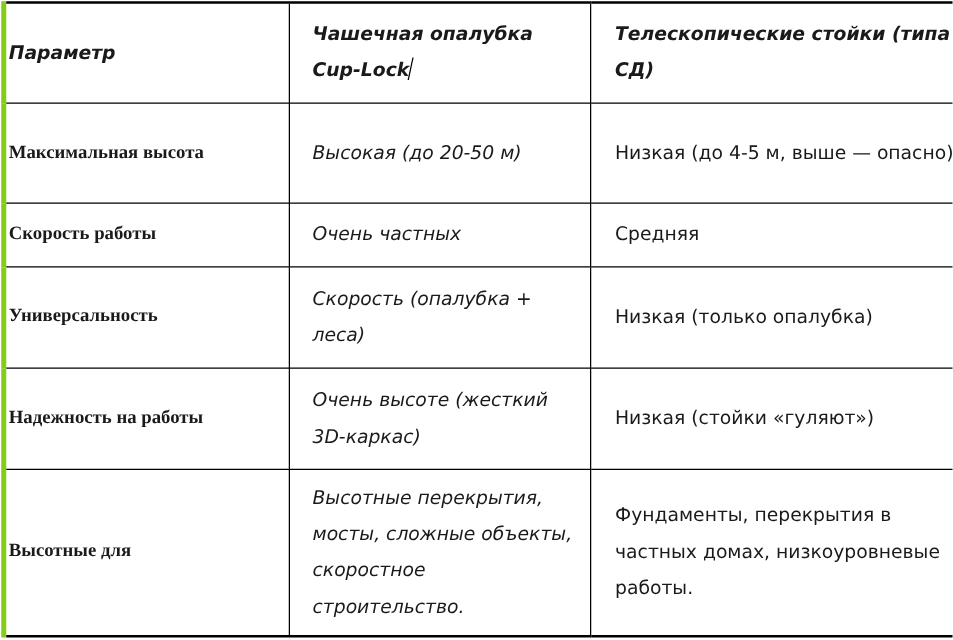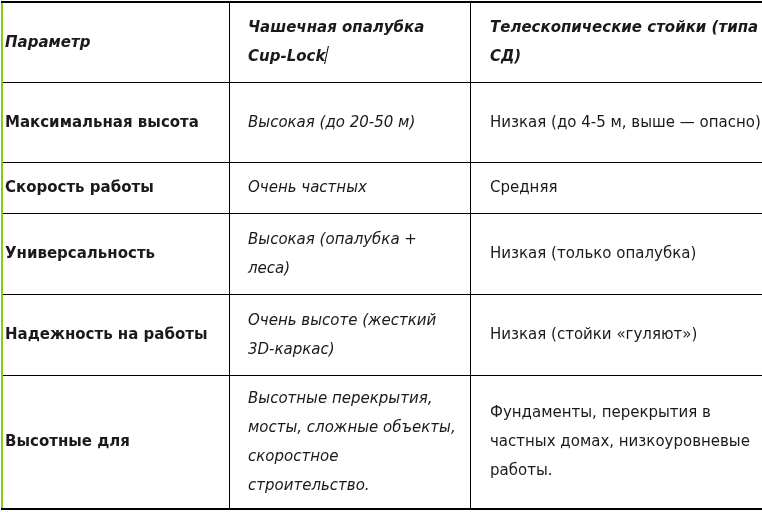--- a/index.html
+++ b/index.html
@@ -25,33 +25,34 @@
     }
     .tbl td {
       border: 1px solid #000;
       padding: 0;
       vertical-align: middle;
       font-size: 15px;
       line-height: 29px;
     }
     .tbl tr:first-child td { border-top: 2px solid #000; }
     .tbl tr:last-child td { border-bottom: 2px solid #000; }
-    .tbl td:first-child { border-left: 2px solid #84cc16; }
+    .tbl td:first-child { border-left: 4px solid #84cc16; }
     .c1 { width: 225px; padding-left: 1px !important; }
     .c2 { width: 240px; }
     .c3 { width: 310px; }
     .c2 .inner { padding-left: 18px; padding-right: 12px; font-style: italic; }
     .c3 .inner { padding-left: 19px; padding-right: 10px; }
     .c1 .inner { padding-left: 1px; }
     .hdr td {
       font-style: italic;
       font-weight: bold;
     }
     .param {
       font-weight: bold;
+      font-family: Liberation Serif, serif;
     }
     .caret {
       display: inline-block;
       width: 1px;
       height: 18px;
       background: #000;
       vertical-align: -3px;
       margin-left: 1px;
       transform: skewX(-12deg);
     }
@@ -95,21 +96,21 @@
     <td class="c3">
       <div class="inner">Средняя</div>
     </td>
   </tr>
 
   <tr style="height:81px;">
     <td class="c1 param">
       <div class="inner">Универсальность</div>
     </td>
     <td class="c2">
-      <div class="inner">Высокая (опалубка + леса)</div>
+      <div class="inner">Скорость (опалубка + леса)</div>
     </td>
     <td class="c3">
       <div class="inner">Низкая (только опалубка)</div>
     </td>
   </tr>
 
   <tr style="height:81px;">
     <td class="c1 param">
       <div class="inner">Надежность на работы</div>
     </td>

